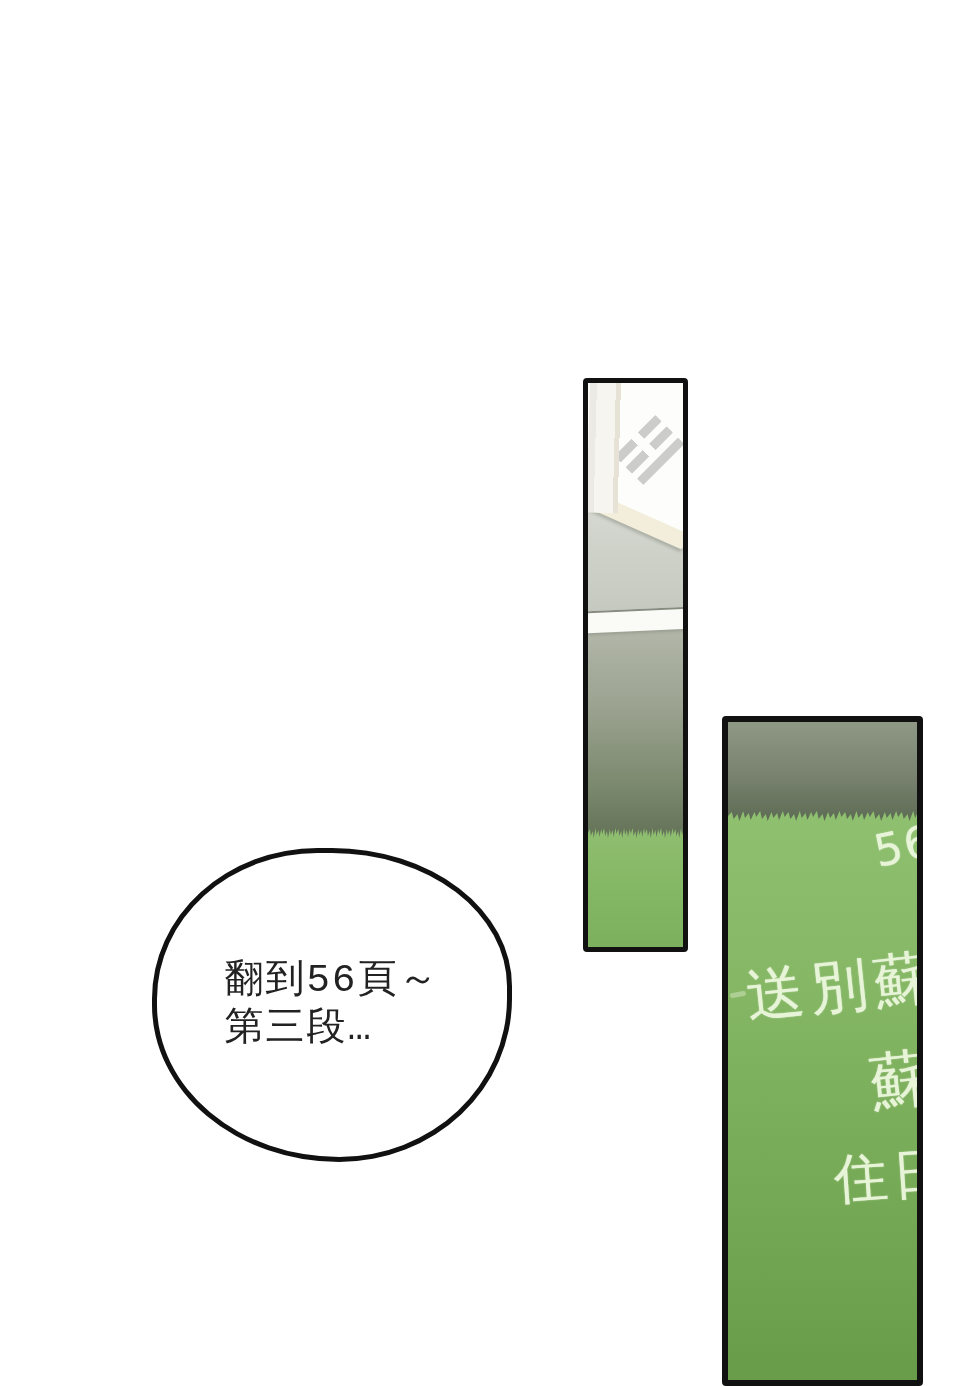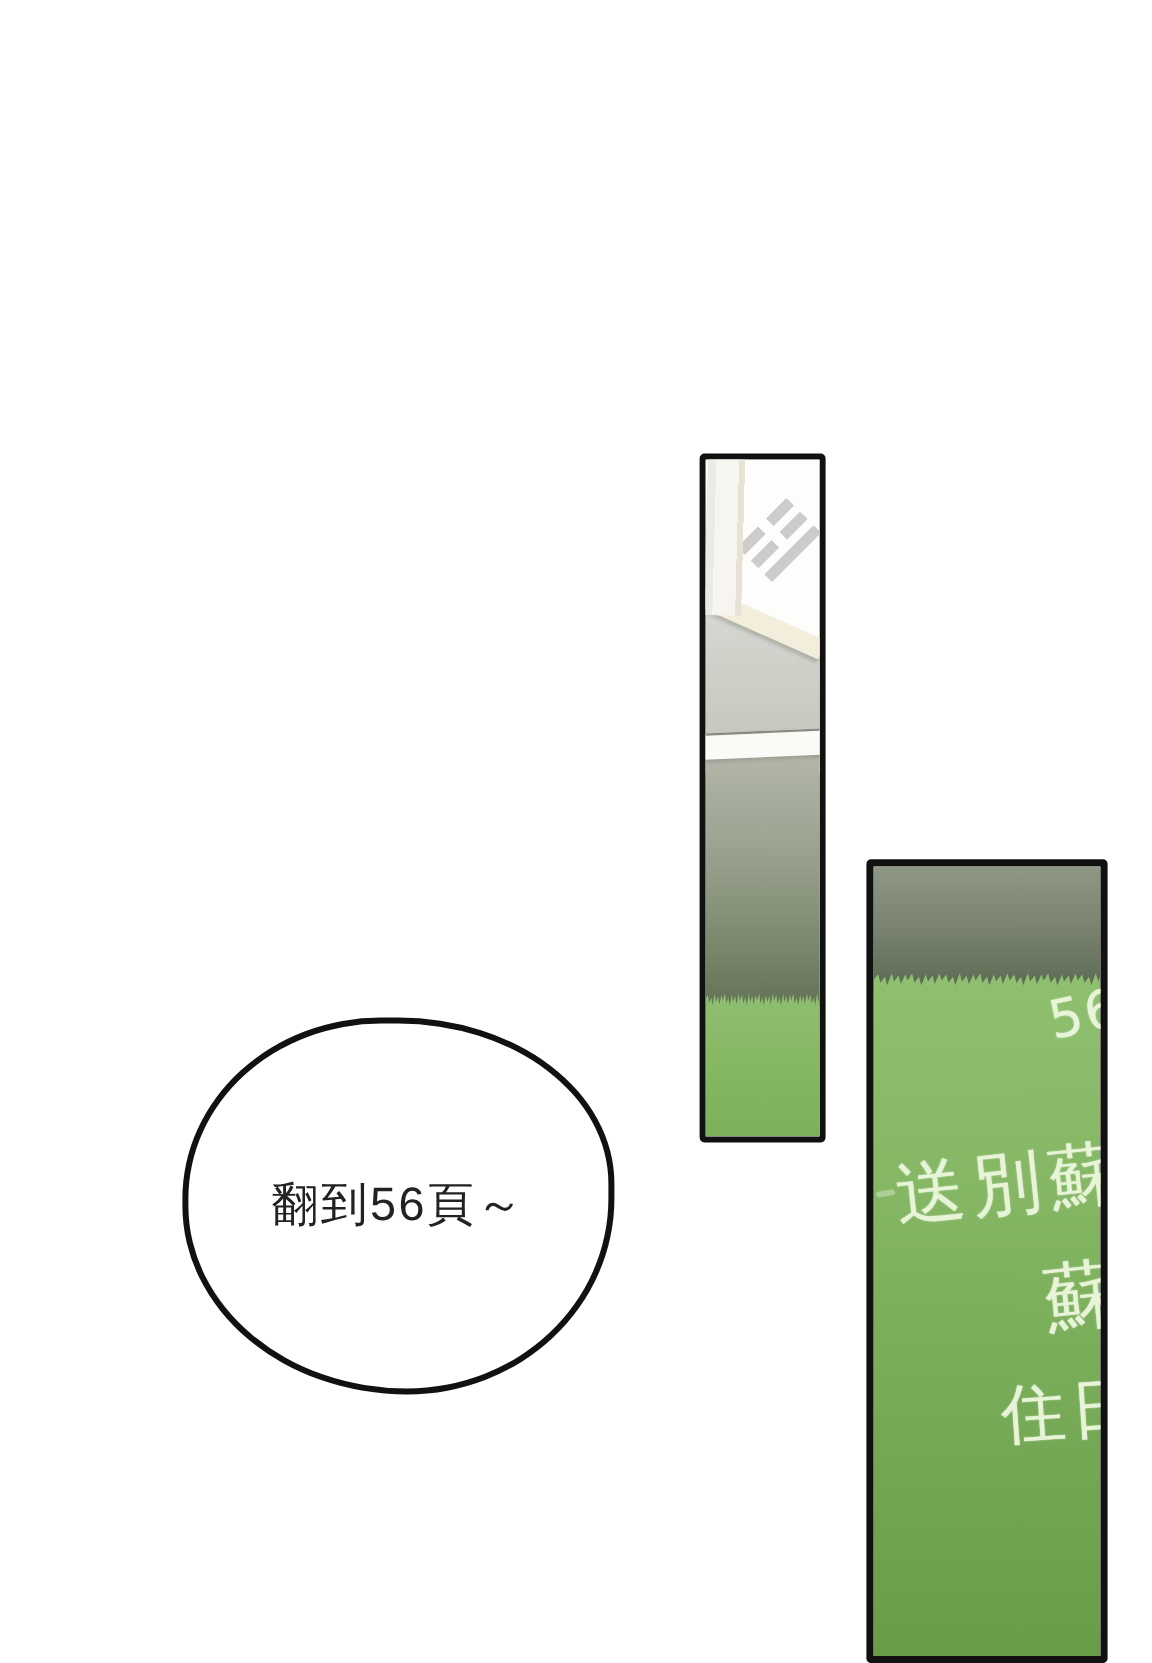--- a/index.html
+++ b/index.html
@@ -51,21 +51,21 @@
   .chalk-dash{left:2px; top:270px; width:16px; height:5px; border-radius:3px;
     background:rgba(223,238,205,.45); transform:rotate(-10deg); z-index:3; position:absolute;}
 
   
   #speech-bubble{position:absolute; left:152px; top:848px; width:360px; height:314px;
     background:#ffffff; border:5px solid #111;
     border-radius:46% 50% 48% 52% / 48% 44% 52% 50%;
     box-sizing:border-box; display:flex; align-items:center; justify-content:center; z-index:10;}
   #speech-bubble .bubble-text{
     text-align:left; color:#222; font-size:39px; line-height:48px; letter-spacing:2px;
-    font-family:Liberation Sans, sans-serif;}
+    font-family:Liberation Mono, monospace;}
 </style>
 </head>
 <body>
 
 <div id="canvas">
 
   <div id="window-panel" class="panel">
     <div class="layer wp-glass"></div>
     <div class="layer wp-trigram">
       <div class="bar broken"></div>
@@ -86,16 +86,17 @@
     <div class="chalk chalk-56">56</div>
     <div class="chalk chalk-l1">送別蘇</div>
     <div class="chalk chalk-l2">蘇</div>
     <div class="chalk chalk-l3">住日</div>
     <div class="chalk-dash"></div>
   </div>
 
   <div id="speech-bubble">
     <div class="bubble-text">
       <div>翻到56頁～</div>
+      <div>第三段…</div>
     </div>
   </div>
 
 </div>
 
 </body></html>

